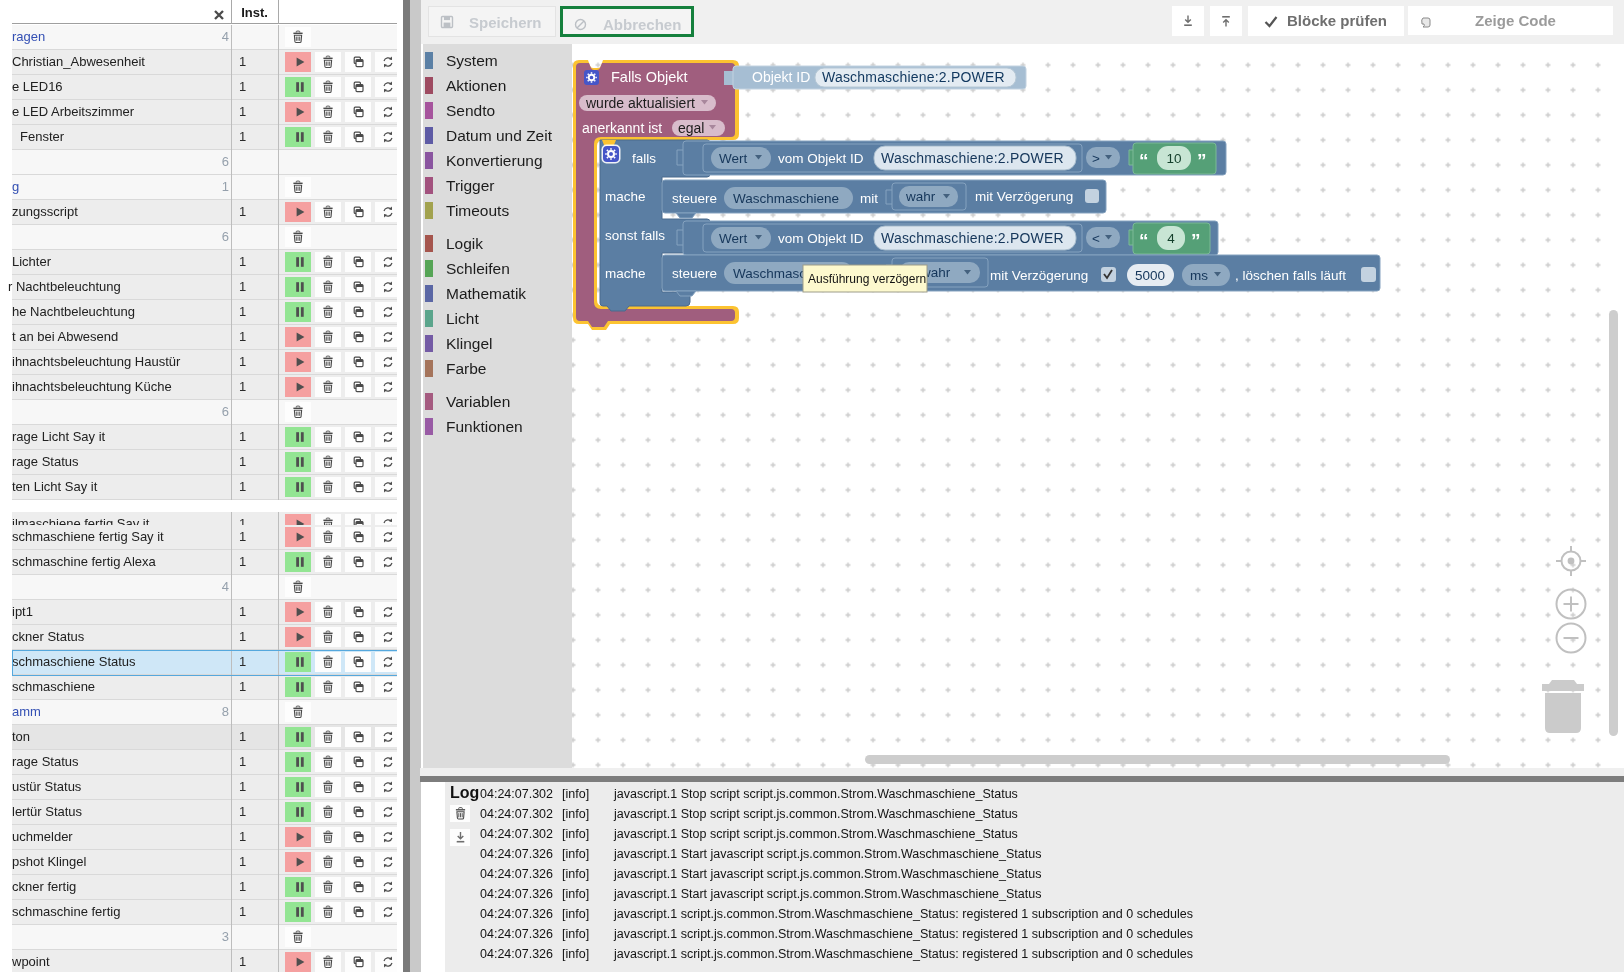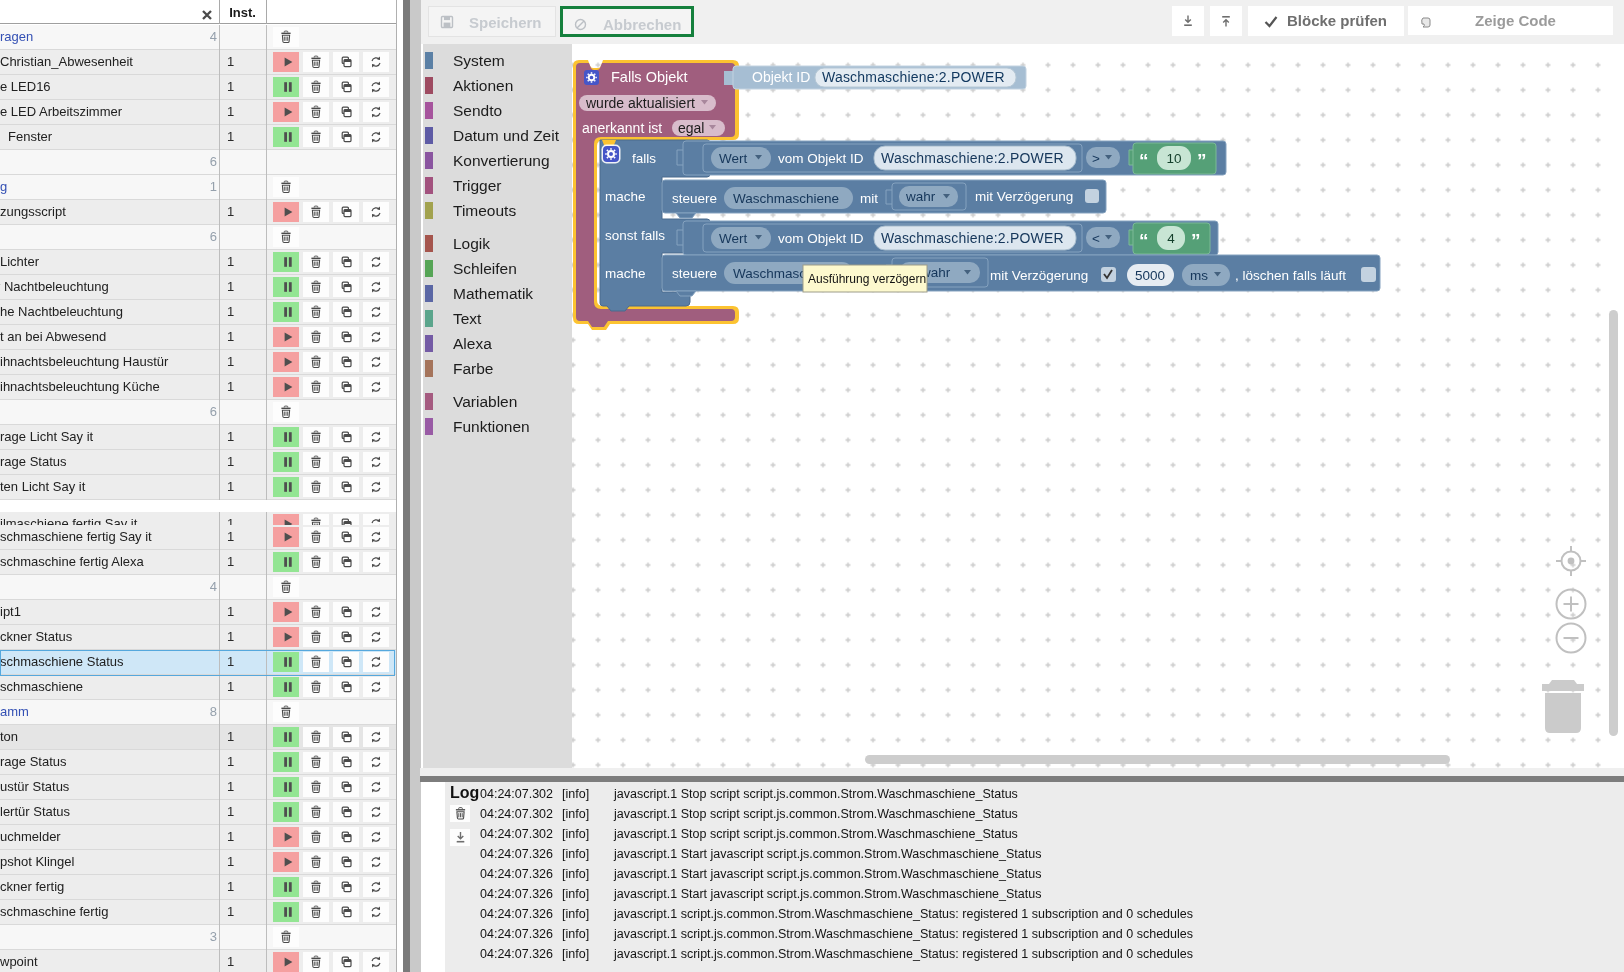--- a/index.html
+++ b/index.html
@@ -7,21 +7,21 @@
 #app{position:relative;width:1624px;height:972px;overflow:hidden;background:#fff;}
 .abs{position:absolute;}
 .row-name{position:absolute;top:0;height:24px;line-height:24px;font-size:13px;color:#212121;white-space:nowrap;}
 .cnt{position:absolute;top:0;height:24px;line-height:24px;font-size:13px;color:#95a0ac;left:140px;width:77px;text-align:right;}
 .inst{position:absolute;top:0;height:24px;line-height:24px;font-size:13px;color:#2a2a2a;left:227px;}
 .tile{position:absolute;top:2px;width:26px;height:20px;background:#fdfdfd;}
 .tile svg{position:absolute;left:6px;top:3px;}
 .logline{position:absolute;height:20px;line-height:20px;font-size:12.5px;color:#121212;white-space:nowrap;}
 .cat{position:absolute;height:25px;line-height:25px;font-size:15.5px;color:#1c1c1c;white-space:nowrap;}
 .cat i{position:absolute;left:2px;top:4px;width:8px;height:17px;font-style:normal;}
-.cat b{position:absolute;left:30px;font-weight:normal;}
+.cat b{position:absolute;left:23px;font-weight:normal;}
 .tbtn{position:absolute;top:6px;height:30px;background:#fff;line-height:30px;text-align:center;font-weight:bold;font-size:15px;color:#9b9b9b;}
 </style></head><body>
 <div id="app">
 <svg width="0" height="0" style="position:absolute">
       <defs>
 <g id="i-trash" stroke="#4a4a4a" fill="none" stroke-width="1.1">
  <path d="M5.2,2.5 v-0.6 q0,-0.8 0.8,-0.8 h2 q0.8,0 0.8,0.8 v0.6" stroke-width="0.9"></path>
  <rect x="2.4" y="2.6" width="9.2" height="1.4" fill="#4a4a4a" stroke="none"></rect>
  <path d="M3.4,5.2 h7.2 l-0.5,6.3 q-0.1,1 -1.1,1 h-4 q-1,0 -1.1,-1 z"></path>
  <path d="M5.3,6.6 v4.2 M7,6.6 v4.2 M8.7,6.6 v4.2" stroke-width="0.9"></path>
@@ -48,21 +48,21 @@
  <path d="M7,1.6 v6.2 M4.2,5.4 L7,8.2 l2.8,-2.8"></path>
  <path d="M3.2,11.2 h7.6" stroke-width="1.6"></path>
 </g>
 <g id="i-ul" stroke="#6e6e6e" fill="none" stroke-width="1.4">
  <path d="M7,12.4 v-6.2 M4.2,8.6 L7,5.8 l2.8,2.8"></path>
  <path d="M3.2,2.8 h7.6" stroke-width="1.6"></path>
 </g>
 </defs>
     </svg>
 
-<div class="abs" style="left:0;top:0;width:397px;height:972px;background:#fff;border-right:1px solid #b0b0b0;">
+<div class="abs" style="left:12px;top:0;width:397px;height:972px;background:#fff;border-right:1px solid #b0b0b0;border-radius:28px;">
 <div class="abs" style="left:0;top:0;width:396px;height:24px;background:#fff;border-bottom:1px solid #9f9f9f;">
         <svg class="abs" style="left:202px;top:10px" width="10" height="10">
           <path d="M1,1 L9,9 M9,1 L1,9" stroke="#4a4a4a" stroke-width="2.3"></path>
         </svg>
         <div class="abs" style="left:219px;width:47px;text-align:center;top:0;height:24px;line-height:25px;font-weight:bold;font-size:13px;color:#1a1a1a;">Inst.</div>
         <div class="abs" style="left:219px;top:0;width:1px;height:24px;background:#a9a9a9;"></div>
         <div class="abs" style="left:266px;top:0;width:1px;height:24px;background:#a9a9a9;"></div>
       </div>
 <div class="abs" style="left:0;top:25px;width:396px;height:25px;background:#f7f7f7;border-bottom:1px solid #d9d9d9;">
 <div class="row-name" style="left:0px;color:#3450b4;">ragen</div>
@@ -996,25 +996,25 @@
 <div class="cat" style="left:0;top:212px;width:149px;">
         <i style="background:#56a556"></i>
         <b>Schleifen</b>
       </div>
 <div class="cat" style="left:0;top:237px;width:149px;">
         <i style="background:#5b67a5"></i>
         <b>Mathematik</b>
       </div>
 <div class="cat" style="left:0;top:262px;width:149px;">
         <i style="background:#5ba58c"></i>
-        <b>Text</b>
+        <b>Licht</b>
       </div>
 <div class="cat" style="left:0;top:287px;width:149px;">
         <i style="background:#745ba5"></i>
-        <b>Alexa</b>
+        <b>Klingel</b>
       </div>
 <div class="cat" style="left:0;top:312px;width:149px;">
         <i style="background:#a5745b"></i>
         <b>Farbe</b>
       </div>
 <div class="cat" style="left:0;top:345px;width:149px;">
         <i style="background:#a55b80"></i>
         <b>Variablen</b>
       </div>
 <div class="cat" style="left:0;top:370px;width:149px;">

